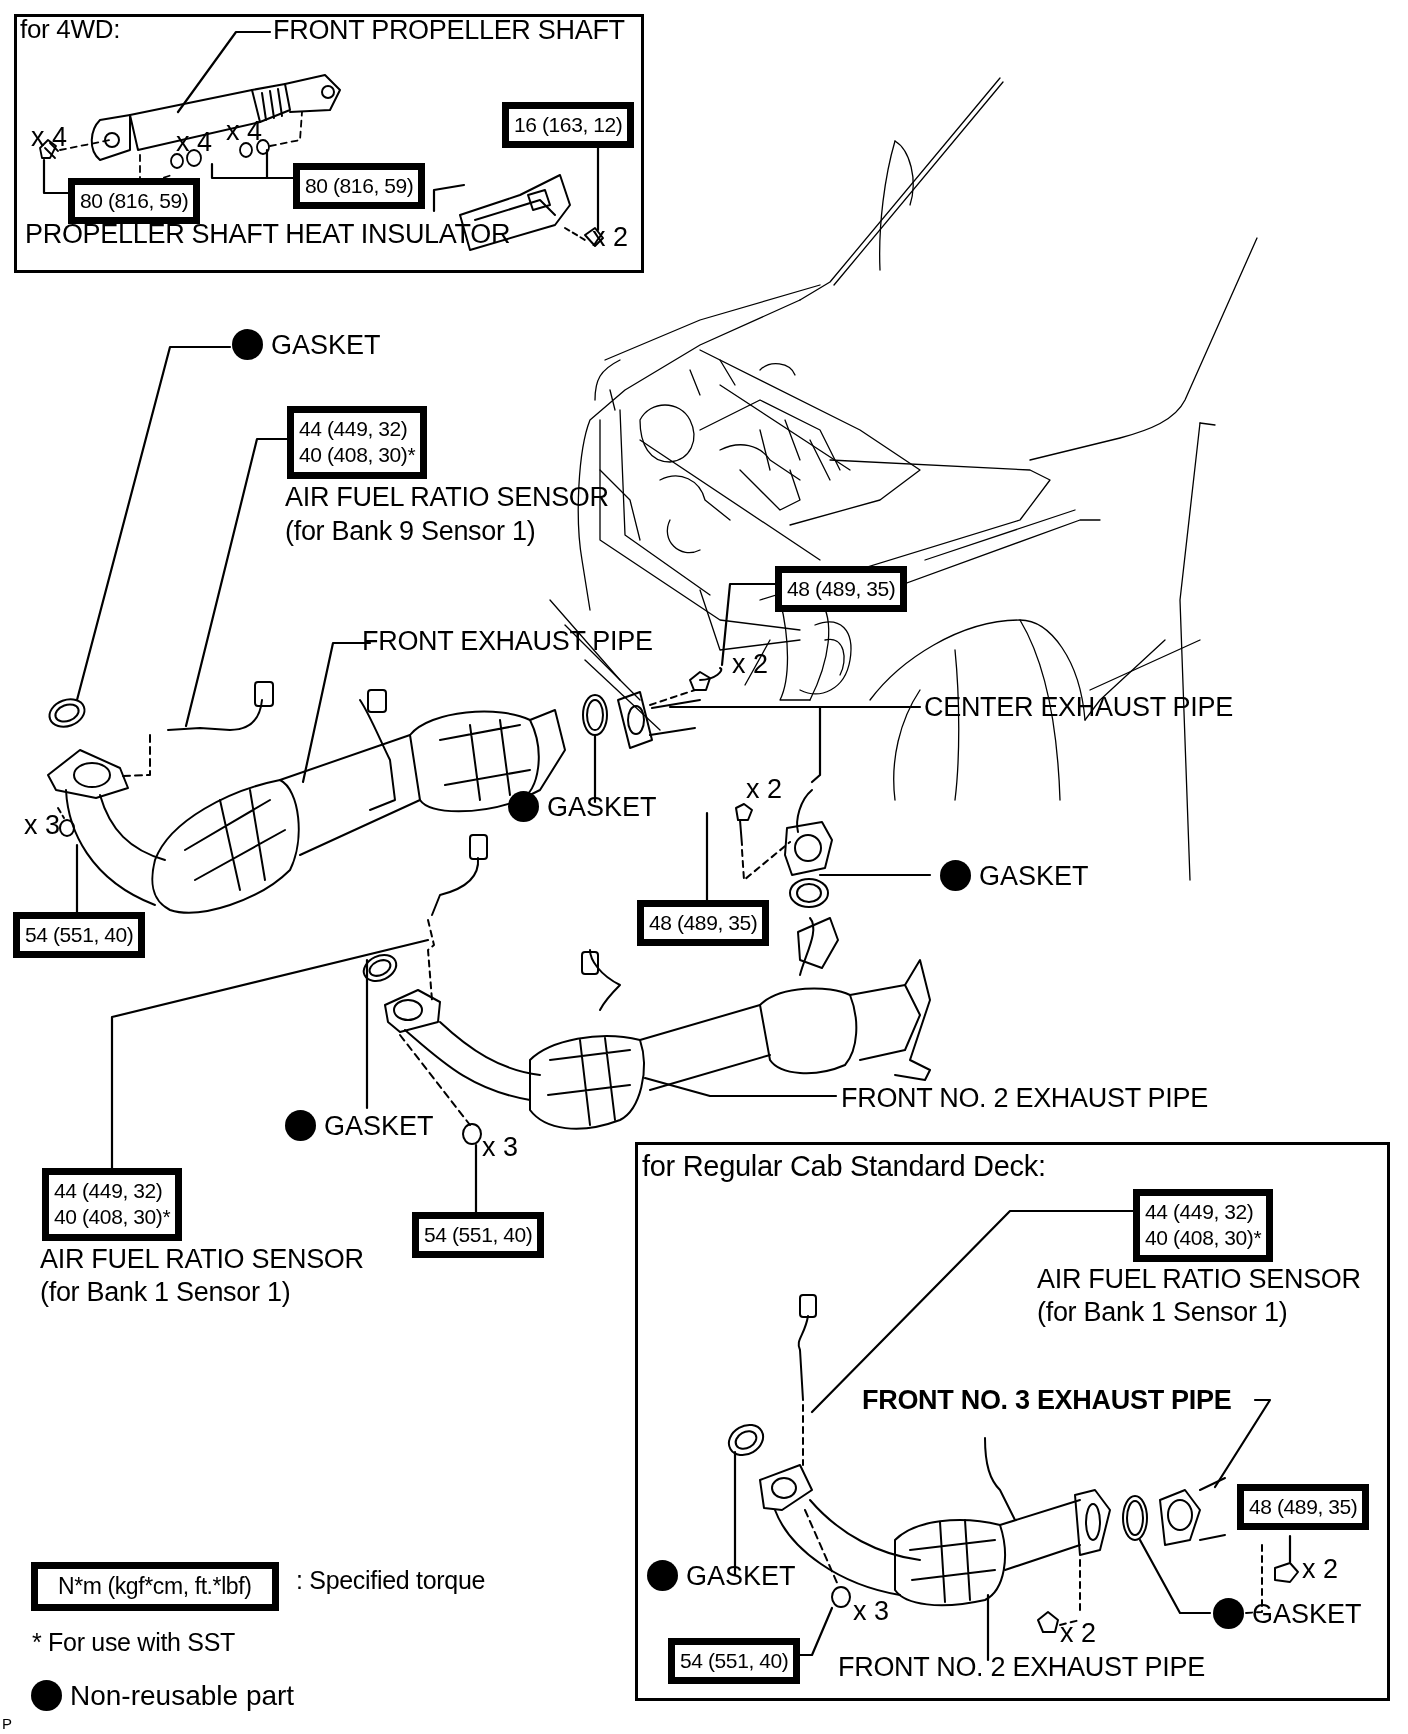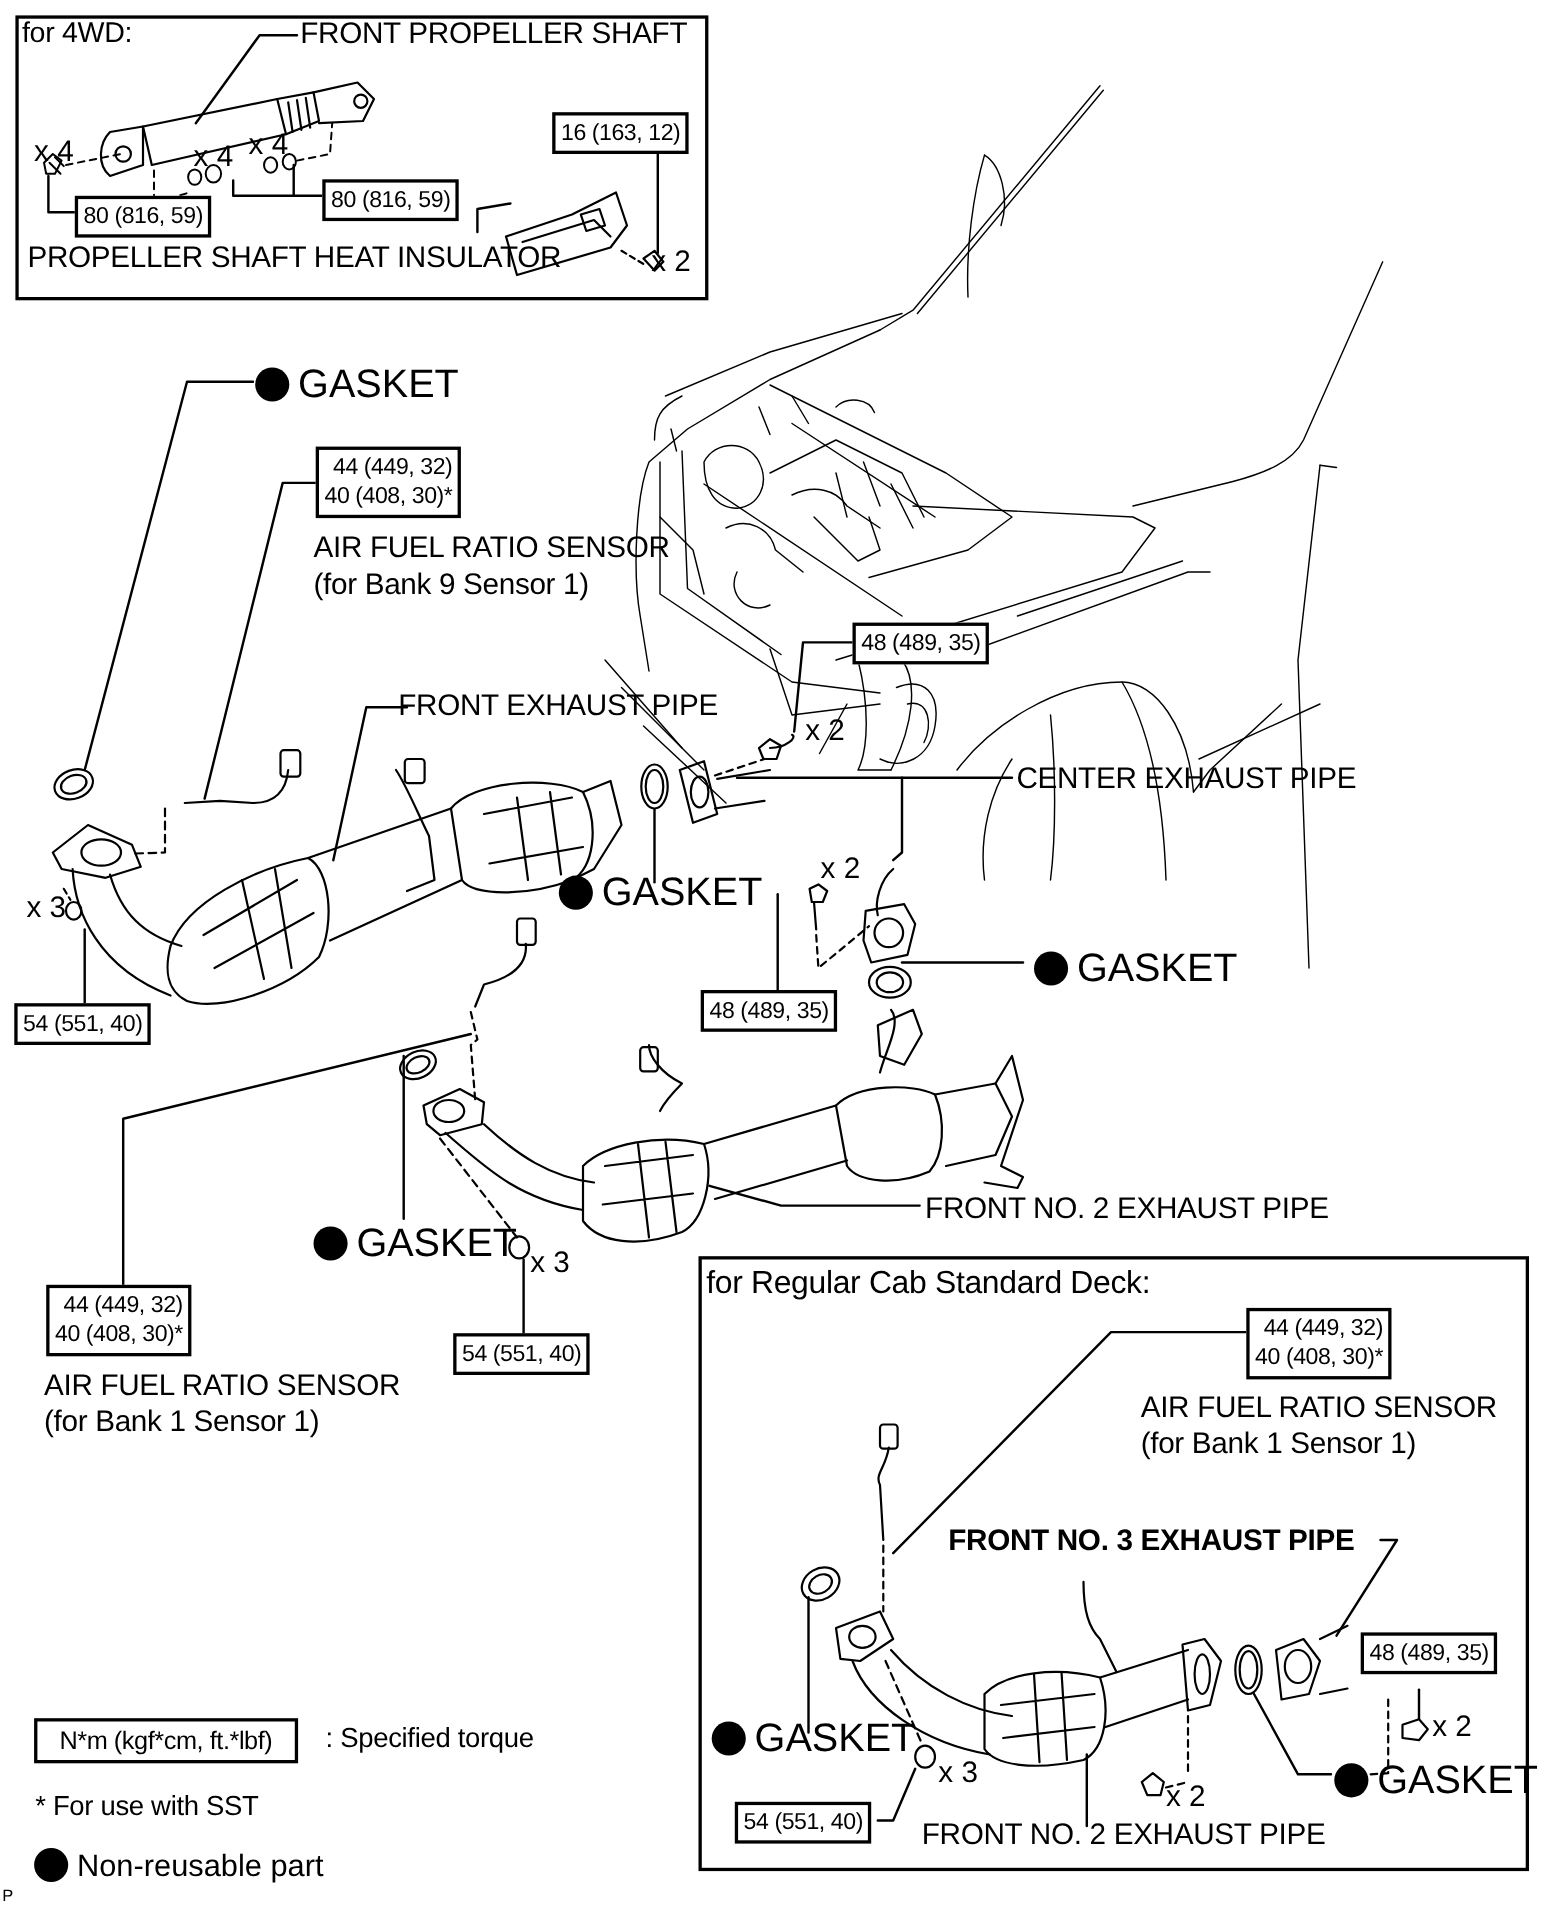--- a/index.html
+++ b/index.html
@@ -1,25 +1,25 @@
 <!DOCTYPE html>
 <html><head>
 <meta charset="utf-8">
 <style>
   html, body { margin: 0; padding: 0; background: #ffffff; }
   body { width: 1408px; height: 1734px; position: relative; overflow: hidden;
          font-family: "Liberation Sans", sans-serif; color: #000; }
   svg.art { position: absolute; left: 0; top: 0; }
   .lbl { position: absolute; font-size: 27px; line-height: 1; white-space: nowrap; letter-spacing: -0.3px; }
-  .torque { position: absolute; border: 3px solid #000000; background: #fff; font-size: 21px;
-            line-height: 1.25; padding: 3px 5px; white-space: nowrap; letter-spacing: -0.4px; text-align: right; }
+  .torque { position: absolute; border: 7px solid #000000; background: #fff; font-size: 21px;
+            line-height: 1.25; padding: 3px 5px; white-space: nowrap; letter-spacing: -0.4px; }
   .frame { position: absolute; border: 3px solid #000; }
   .dot { display: inline-block; width: 31px; height: 31px; border-radius: 50%; background: #000;
          vertical-align: middle; margin-right: 8px; position: relative; top: -2px; }
-  .gasket { position: absolute; font-size: 36px; white-space: nowrap; line-height: 1; }
+  .gasket { position: absolute; font-size: 27px; white-space: nowrap; line-height: 1; }
   .mult { position: absolute; font-size: 27px; white-space: nowrap; line-height: 1; }
 </style>
 </head>
 <body>
 
 <svg class="art" width="1408" height="1734" viewBox="0 0 1408 1734" fill="none" stroke="#000" stroke-width="2" stroke-linejoin="round" stroke-linecap="round">
 
   <g stroke-width="1.3">
     <path d="M1000 78 L830 282 L800 300"></path>
     <path d="M1003 82 L834 285"></path>

